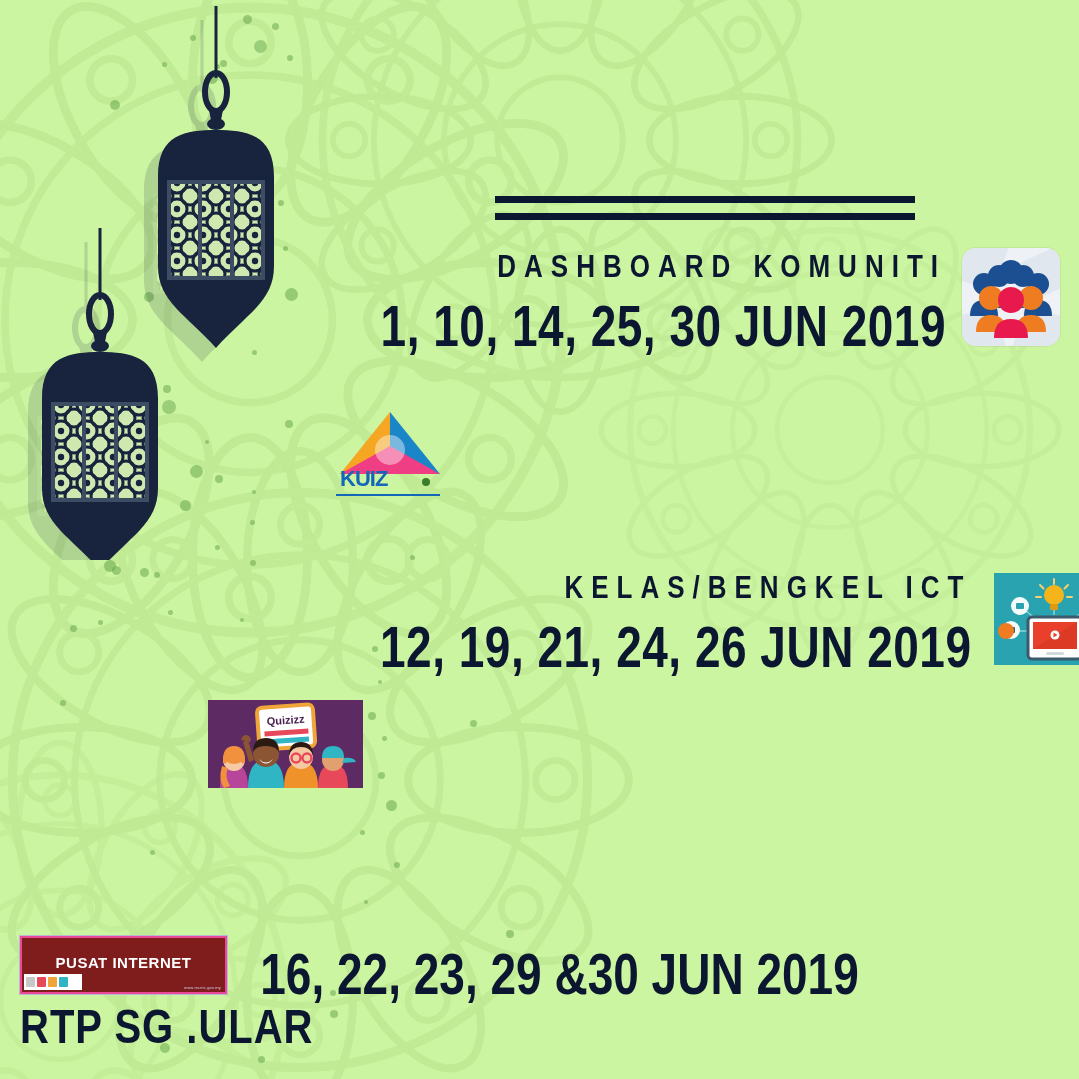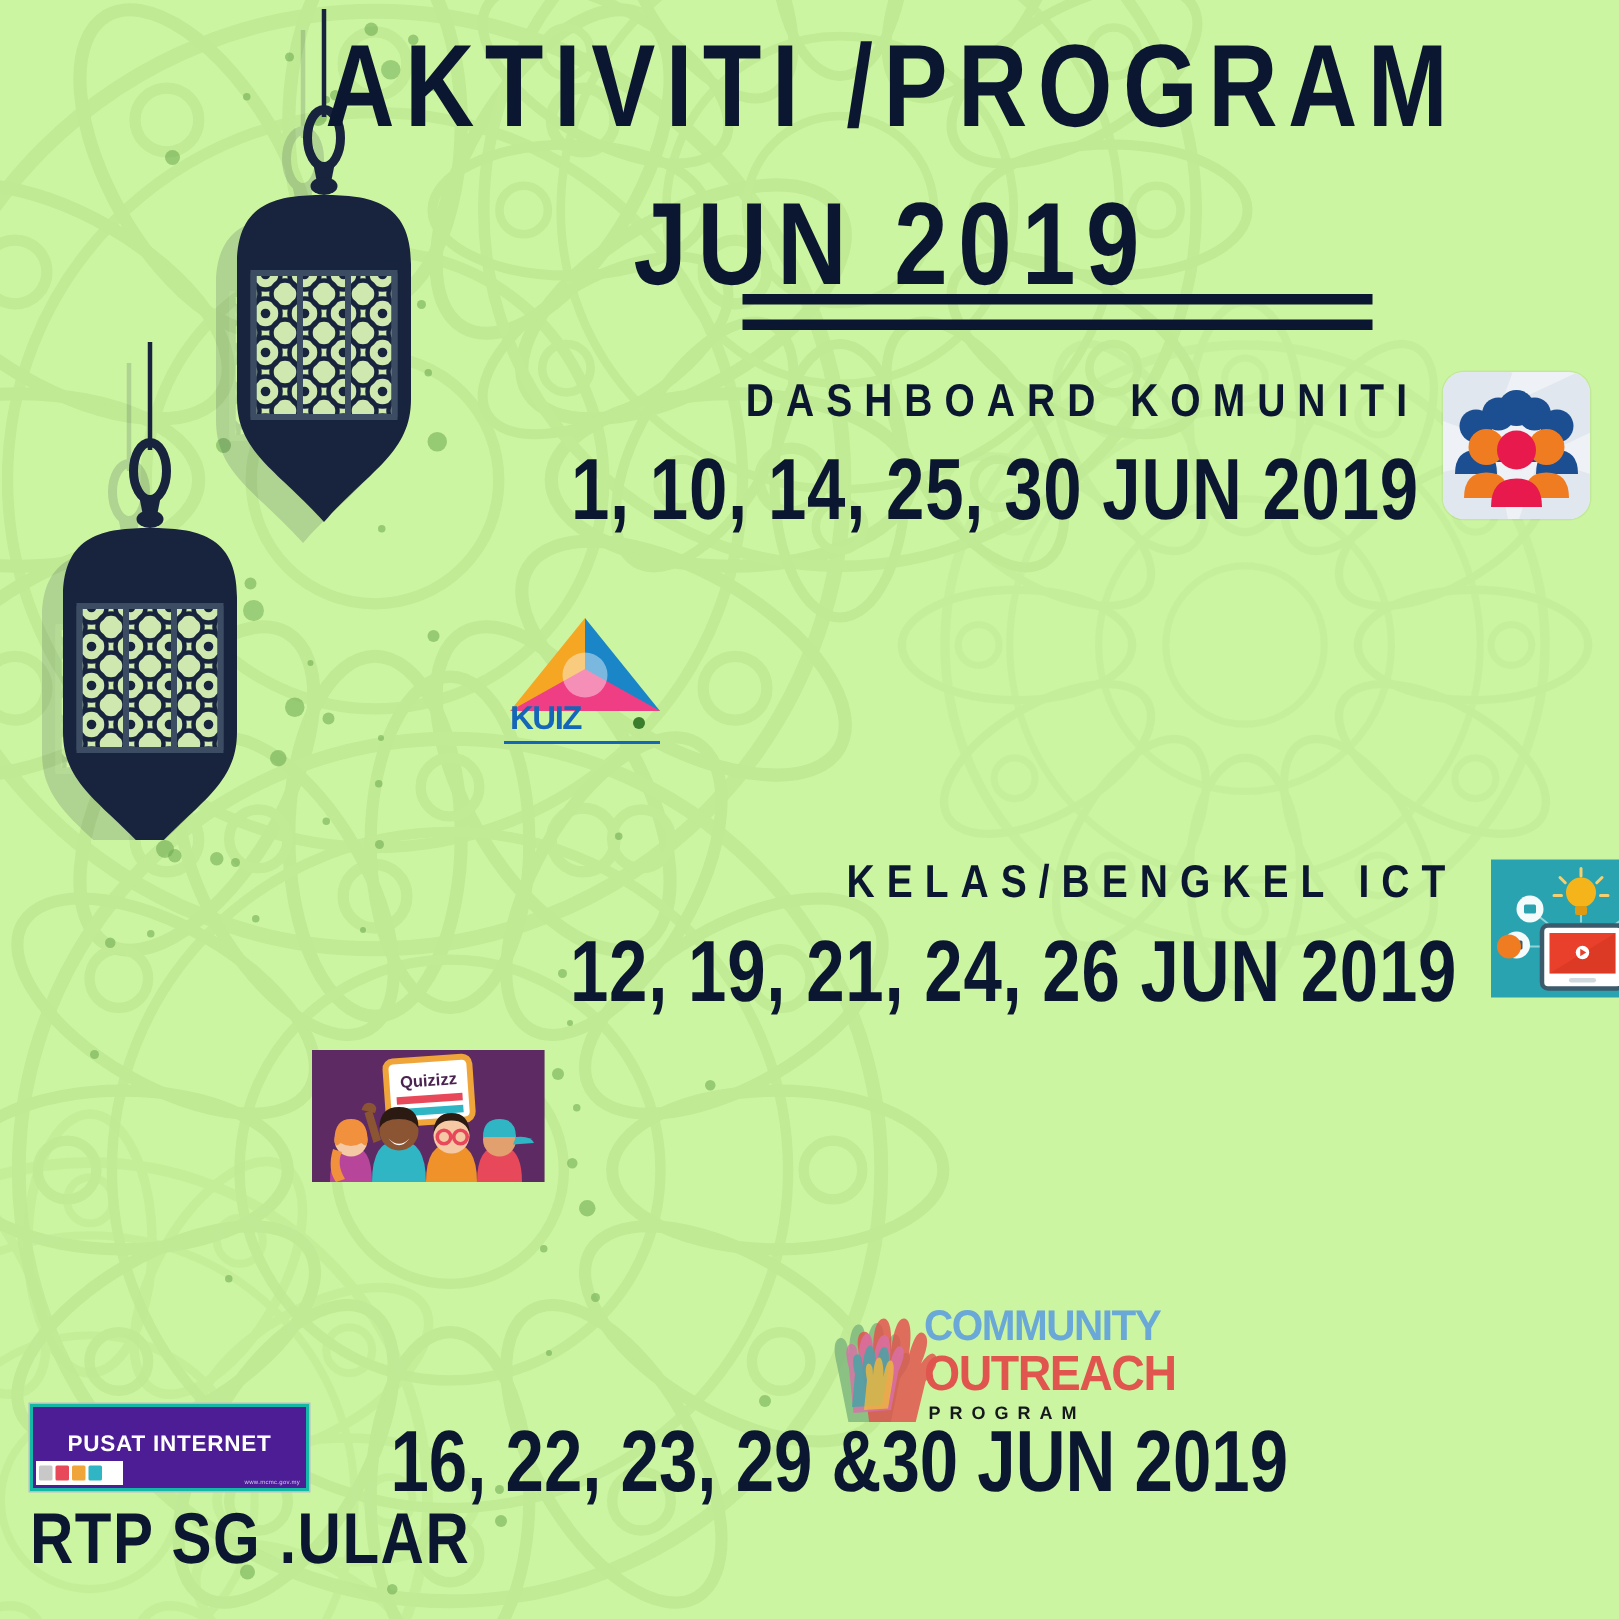--- a/index.html
+++ b/index.html
@@ -124,21 +124,21 @@
     position:absolute;left:0;top:940px;width:1079px;text-align:center;
     font-family:"Liberation Sans Narrow","Liberation Sans",sans-serif;
     font-weight:700;font-size:46px;color:#0b1730;
     transform:scaleY(1.26);transform-origin:center top;
     padding-left:20px;
   }
 
   
   .plate-wrap{position:absolute;left:20px;top:936px;}
   .plate{
-    width:186px;height:58px;background:#4c1d95;border:2px solid #14b8a6;
+    width:207px;height:58px;background:#7f1d1d;border:2px solid #ec4899;
     position:relative;box-sizing:border-box;box-shadow:0 0 0 1px #b9b9d0;
   }
   .plate .pl-title{
     position:absolute;left:0;right:0;top:16px;text-align:center;
     font-family:"Liberation Sans Narrow","Liberation Sans",sans-serif;
     font-weight:700;font-size:15px;color:#fff;letter-spacing:.5px;
   }
   .plate .pl-badge{
     position:absolute;left:2px;bottom:2px;width:58px;height:16px;background:#fff;
     display:flex;align-items:center;gap:2px;padding-left:2px;box-sizing:border-box;
@@ -299,24 +299,20 @@
       </g>
     </defs>
     <g opacity="0.16" transform="translate(-14,14)">
       <use href="#lantern" transform="translate(216,196)"></use>
       <use href="#lantern" transform="translate(100,418)"></use>
     </g>
     <use href="#lantern" transform="translate(216,196)"></use>
     <use href="#lantern" transform="translate(100,418)"></use>
   </svg>
 
-  <div class="title-block">
-    <div class="title-line1">AKTIVITI /PROGRAM</div>
-    <div class="title-line2">JUN 2019</div>
-  </div>
   <div class="rules">
     <div class="bar"></div>
     <div class="bar"></div>
   </div>
 
   <div class="row" style="left:460px;top:248px;width:600px;justify-content:flex-end;">
     <div class="text-col" style="margin-right:16px;">
       <div class="act-name">DASHBOARD KOMUNITI</div>
       <div class="act-dates">1, 10, 14, 25, 30 JUN 2019</div>
     </div>
@@ -447,41 +443,20 @@
 
           <path d="M110 88 q0-24 15-24 t15 24 z" fill="#e8495a"></path>
           <circle cx="125" cy="60" r="11" fill="#e2a06e"></circle>
           <path d="M114 58 q0-12 11-12 t11 12 z" fill="#2fb5c4"></path>
           <path d="M136 58 q10 -1 12 4 l-14 1z" fill="#2fb5c4"></path>
         </g>
       </svg>
     </div>
   </div>
 
-  <div class="logo-cop">
-    <svg class="cop-hands" viewBox="0 0 76 84">
-      <g>
-        <path d="M10 46 q-4 -16 2 -18 q5 -1 6 12 q0 -20 6 -21 q6 -1 5 20 q2 -22 8 -21 q6 1 4 23 q4 -18 9 -15 q5 3 -1 19
-                 q6 -10 9 -6 q3 4 -6 16 l-6 29 l-28 2 z" fill="#7fb77e" opacity="0.85"></path>
-        <path d="M26 44 q-5 -18 1 -20 q6 -2 7 13 q0 -21 7 -22 q6 0 5 21 q3 -22 9 -21 q6 1 3 24 q5 -18 10 -14
-                 q5 4 -2 20 q7 -10 10 -5 q3 5 -7 17 l-7 29 l-30 2 z" fill="#e0564f" opacity="0.85"></path>
-        <path d="M18 48 q-4 -14 1 -16 q5 -1 5 11 q1 -17 6 -18 q5 0 4 18 q3 -18 8 -17 q5 1 3 20
-                 q4 -15 8 -12 q4 3 -2 16 l-5 26 l-25 2 z" fill="#d86fa8" opacity="0.8"></path>
-        <path d="M22 52 q-3 -12 1 -13 q4 -1 4 9 q1 -14 5 -15 q4 0 4 15 q2 -15 6 -14 q4 1 2 17
-                 l-4 22 l-20 1 z" fill="#3fa8a5" opacity="0.8"></path>
-        <path d="M30 56 q-2 -10 1 -11 q3 0 3 8 q1 -12 4 -12 q3 0 3 13 q2 -12 5 -11 q3 1 1 14
-                 l-3 18 l-16 1 z" fill="#f0b93c" opacity="0.8"></path>
-      </g>
-    </svg>
-    <div class="cop-text">
-      <div class="cop-l1">COMMUNITY</div>
-      <div class="cop-l2">OUTREACH</div>
-      <div class="cop-l3">PROGRAM</div>
-    </div>
-  </div>
   <div class="bottom-dates">16, 22, 23, 29 &amp;30 JUN 2019</div>
 
   <div class="plate-wrap">
     <div class="plate">
       <div class="pl-title">PUSAT INTERNET</div>
       <div class="pl-badge">
         <span class="b" style="background:#c8c8c8;"></span>
         <span class="b" style="background:#e8495a;"></span>
         <span class="b" style="background:#f0a53a;"></span>
         <span class="b" style="background:#2fb5c4;"></span>

